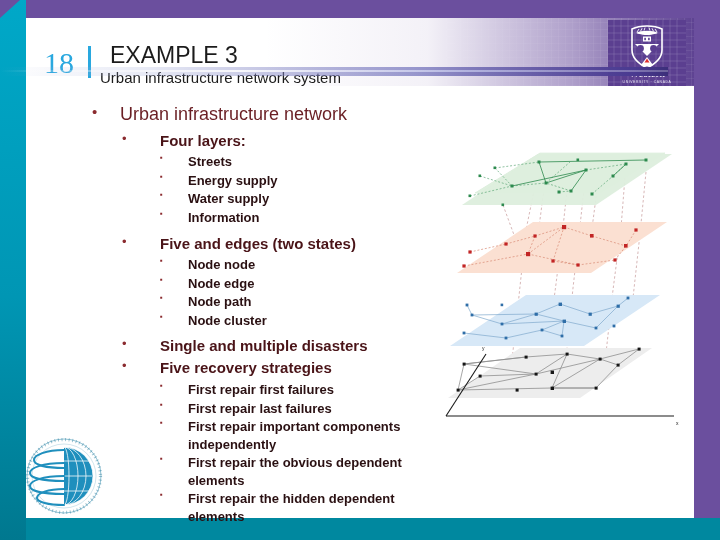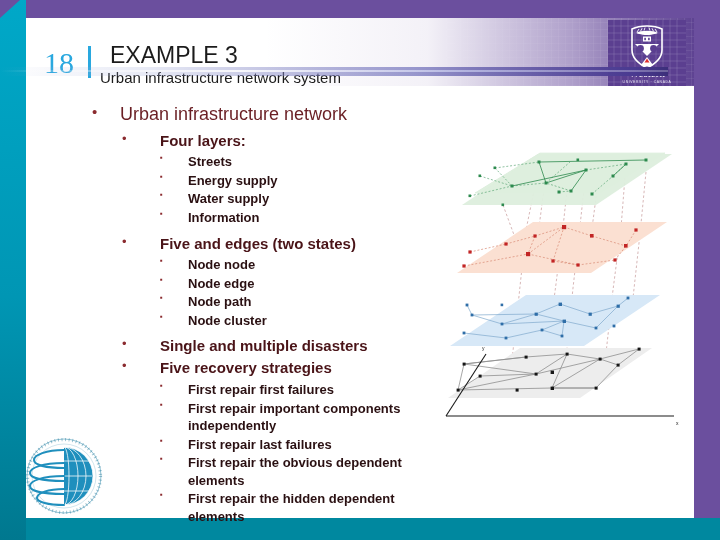--- a/index.html
+++ b/index.html
@@ -278,22 +278,22 @@
     <div class="lvl3">Node edge</div>
     <div class="lvl3">Node path</div>
     <div class="lvl3">Node cluster</div>
 
     <div class="gap"></div>
 
     <div class="lvl2">Single and multiple disasters</div>
     <div class="lvl2">Five recovery strategies</div>
 
     <div class="lvl3">First repair first failures</div>
+    <div class="lvl3">First repair last failures</div>
     <div class="lvl3">First repair important components independently</div>
-    <div class="lvl3">First repair last failures</div>
     <div class="lvl3">First repair the obvious dependent elements</div>
     <div class="lvl3">First repair the hidden  dependent elements</div>
   </div>
 
   <svg class="figure" viewBox="0 0 250 285">
 
     <g stroke="#b98080" stroke-width="0.6" stroke-dasharray="2.5,2.2" fill="none" opacity="0.95">
       <path d="M99 18 L86 82 L79 148 L72 212"></path>
       <path d="M130 14 L124 70 L116 136 L108 196"></path>
       <path d="M146 22 L140 78 L133 140 L127 200"></path>

